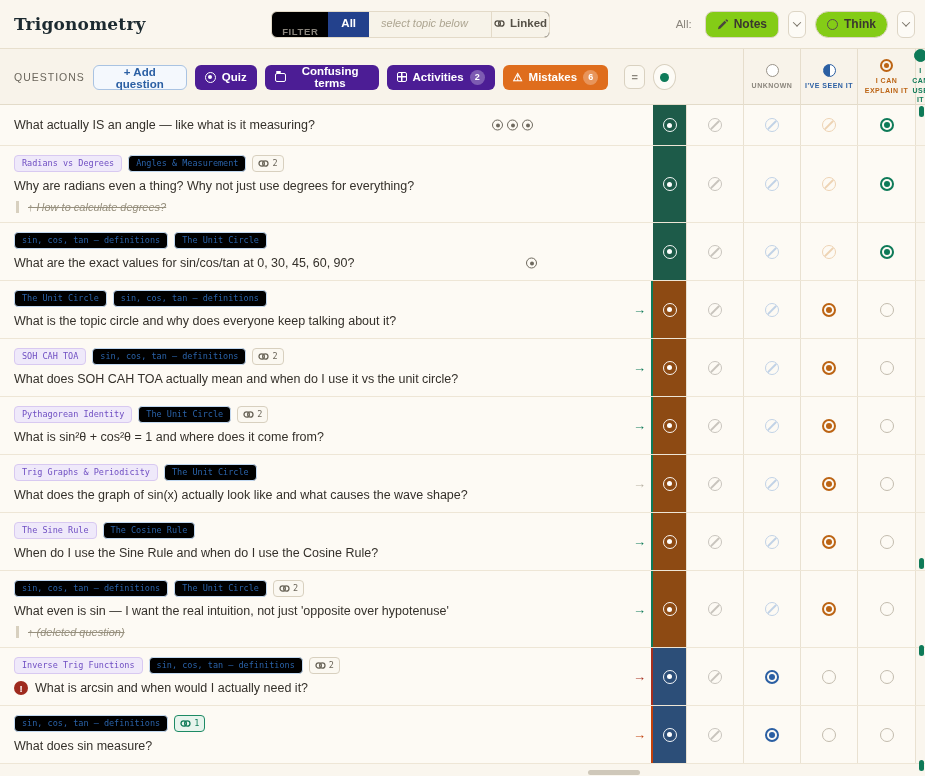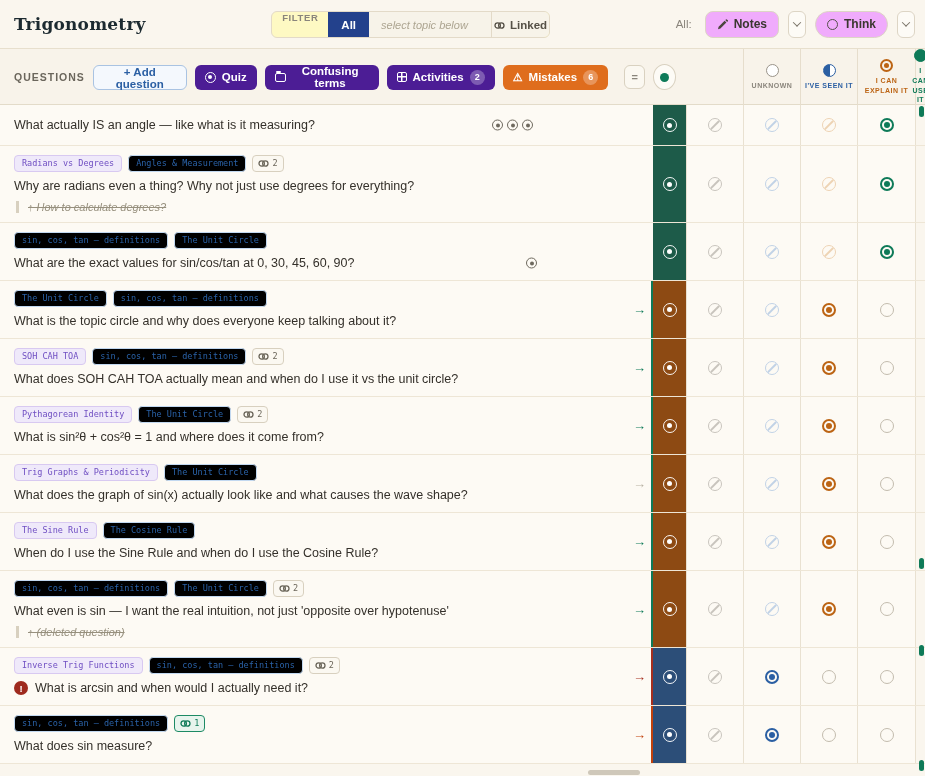--- a/index.html
+++ b/index.html
@@ -2,40 +2,40 @@
 <html><head>
 <meta charset="utf-8">
 <style>
   * { margin:0; padding:0; box-sizing:border-box; }
   body { background:#e8e4da; font-family:"Liberation Sans", sans-serif; }
   .page { width:925px; height:776px; position:relative; background:#faf6ee; overflow:hidden; }
 
   
   .topbar { height:48px; display:flex; align-items:center; padding:0 10px 0 14px; justify-content:space-between; background:#faf6ee; }
   .title { font-family:"DejaVu Serif", serif; font-size:17px; font-weight:700; color:#1c2a30; letter-spacing:.2px; }
-  .filtergroup { display:flex; align-items:flex-start; height:27px; background:#fef9c3; border:1px solid #e3dac8; border-radius:6px; overflow:hidden; }
+  .filtergroup { display:flex; align-items:flex-end; height:27px; background:#000000; border:1px solid #e3dac8; border-radius:6px; overflow:hidden; }
   .f-label { font-size:9.5px; font-weight:700; letter-spacing:.6px; color:#8a857c; padding:0 10px; }
   .f-all { height:27px; padding:0 13px; background:#23418c; color:#fff; font-size:11.5px; font-weight:700; border:none; font-family:inherit; cursor:pointer; }
   .f-topic { font-size:11px; font-style:italic; color:#ada591; padding:0 12px; background:#f7f3e9; height:27px; display:flex; align-items:center; width:122px; cursor:pointer; }
   .f-linked { height:27px; display:flex; align-items:center; gap:5px; padding:0 2px; background:#f7f3e9; border:none; border-left:1px solid #e3dac8; color:#555046; font-size:11.5px; font-weight:700; font-family:inherit; cursor:pointer; }
   .topright { display:flex; align-items:center; gap:9px; }
   .all-label { font-size:11.5px; color:#8a857c; margin-right:4px; }
-  .tr-btn { height:27px; padding:0 11px; border-radius:8px; background:#f0abfc; border:1px solid #ddd5c5; font-size:12px; color:#3a372f; font-weight:600; display:inline-flex; align-items:center; gap:6px; font-family:inherit; cursor:pointer; }
+  .tr-btn { height:27px; padding:0 11px; border-radius:8px; background:#84cc16; border:1px solid #ddd5c5; font-size:12px; color:#3a372f; font-weight:600; display:inline-flex; align-items:center; gap:6px; font-family:inherit; cursor:pointer; }
   .tr-btn.pill { border-radius:14px; }
   .tr-chev { width:18px; height:27px; border-radius:6px; background:#fdfbf6; border:1px solid #ddd5c5; display:inline-flex; align-items:center; justify-content:center; cursor:pointer; }
   .chev { width:6px; height:6px; border-right:1.5px solid #7a7468; border-bottom:1.5px solid #7a7468; transform:rotate(45deg) translate(-1px,-1px); }
   .think-ic { width:11px; height:11px; border:1.5px solid #55514a; border-radius:50%; }
 
   
   .grid { display:grid; grid-template-columns:1fr 36px 33px 57px 57px 57px 58px 10px; }
 
   
   .toolbar { height:57px; background:#f8f3ea; border-top:1px solid #e7dfcd; border-bottom:1px solid #e3dbc9; align-items:stretch; }
   .tb-left { grid-column:1/4; display:flex; align-items:center; gap:8px; padding:0 10px 0 14px; }
-  .q-label { font-size:10.5px; font-weight:700; letter-spacing:1px; color:#6b665c; }
+  .q-label { font-size:10.5px; font-weight:400; letter-spacing:1px; color:#6b665c; }
   .btn-add { background:#f4f8fd; border:1px solid #a9c3e2; color:#2b5fa3; border-radius:6px; height:25px; padding:0 10px; font-size:11.5px; font-weight:700; font-family:inherit; cursor:pointer; }
   .btn-blue, .btn-orange { border:none; color:#fff; border-radius:6px; height:25px; padding:0 10px; font-size:11.5px; font-weight:700; display:inline-flex; align-items:center; gap:6px; font-family:inherit; cursor:pointer; }
   .btn-blue { background:#4c1d95; }
   .btn-orange { background:#df6d1d; }
   .badge { min-width:15px; height:15px; border-radius:8px; background:rgba(255,255,255,.28); display:inline-flex; align-items:center; justify-content:center; font-size:9px; font-weight:700; padding:0 3px; }
   .q-ic { width:11px; height:11px; border:1.5px solid #fff; border-radius:50%; position:relative; flex:none; }
   .q-ic::after { content:""; position:absolute; inset:2.5px; background:#fff; border-radius:50%; }
   .f-ic { width:11px; height:9px; border:1.5px solid #fff; border-radius:2px; position:relative; flex:none; }
   .f-ic::before { content:""; position:absolute; top:-3px; left:0; width:5px; height:2px; background:#fff; border-radius:1px; }
   .g-ic { width:10px; height:10px; border:1.5px solid #fff; border-radius:2px; flex:none;

